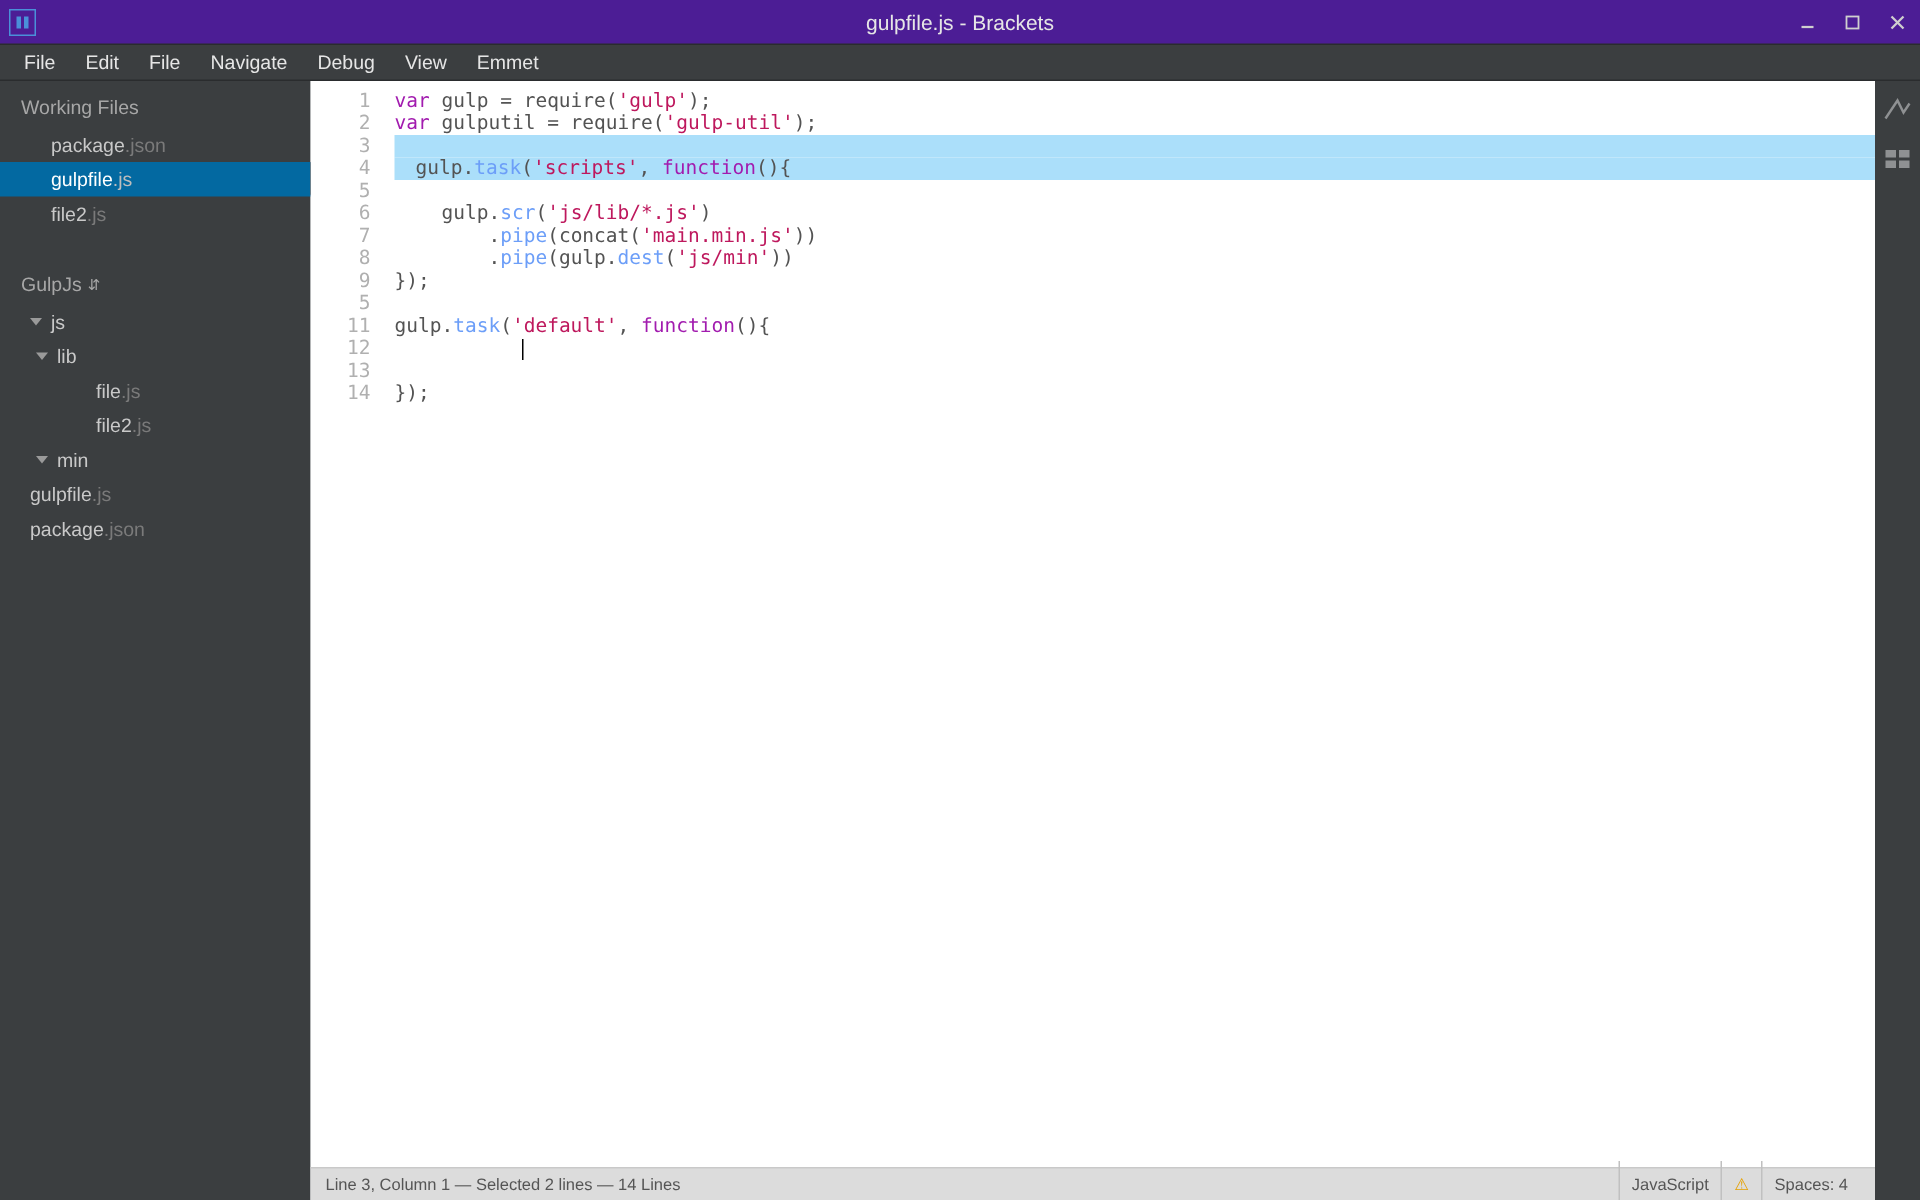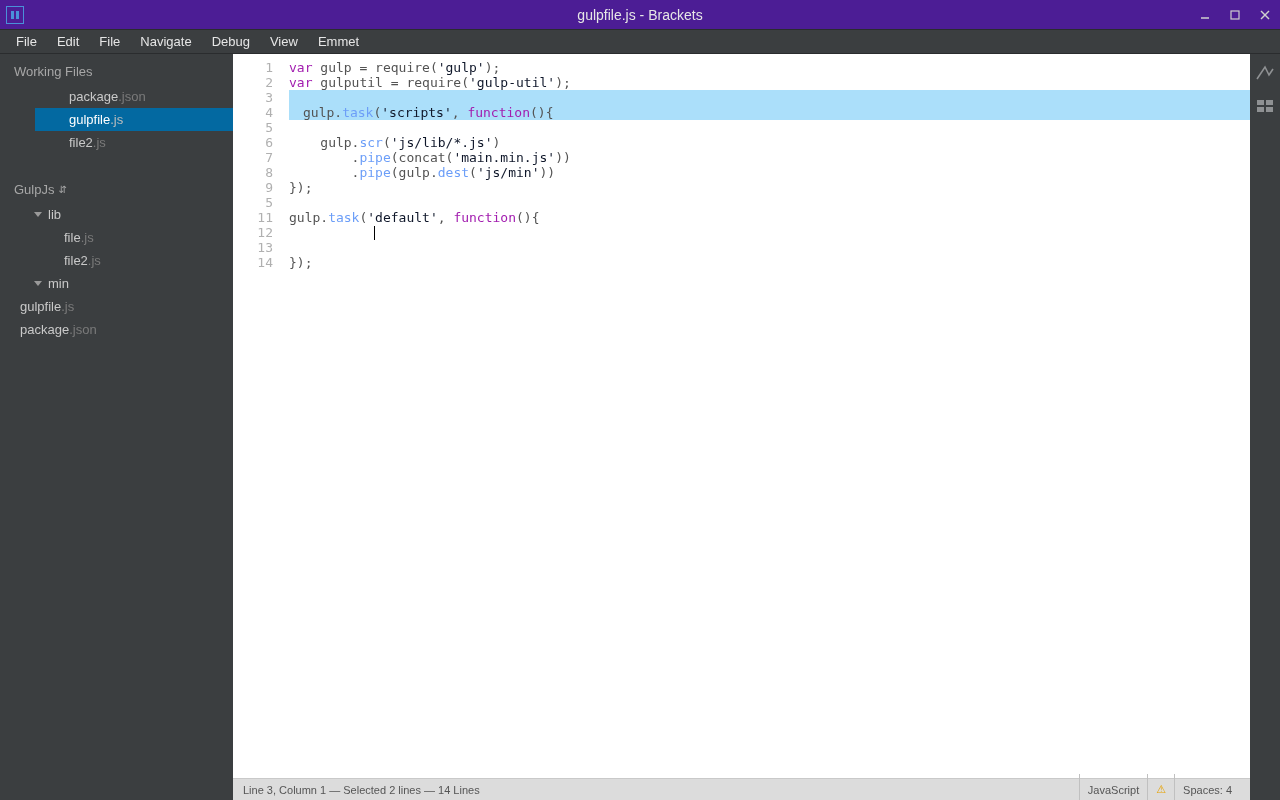--- a/index.html
+++ b/index.html
@@ -16,53 +16,53 @@
 .titlebar .controls .btn { width: 30px; height: 30px; display: flex; align-items: center; justify-content: center; color: #cfcfcf; cursor: pointer; }
 
 
 .menubar { height: 24px; background: #3b3e40; display: flex; align-items: center; padding: 0 6px; border-bottom: 1px solid #2a2c2e; }
 .menubar .menu-item { color: #e6e6e6; padding: 3px 10px; font-size: 13px; cursor: default; }
 
 
 .main { flex: 1; display: flex; min-height: 0; }
 
 
-.sidebar { width: 233px; background: #3b3e40; color: #b8b8b8; display: flex; flex-direction: column; font-size: 13px; }
+.sidebar { width: 207px; background: #3b3e40; color: #b8b8b8; display: flex; flex-direction: column; font-size: 13px; }
 .sidebar .section-header { padding: 10px 14px 6px 14px; color: #a7a7a7; font-size: 13px; display:flex; align-items:center; }
 .sidebar .section-header .sort-icon { margin-left: 4px; font-size: 10px; }
-.sidebar .file-item { padding: 4px 14px 4px 34px; color: #c9c9c9; cursor: pointer; position: relative; margin-left: 35px; }
+.sidebar .file-item { padding: 4px 14px 4px 34px; color: #c9c9c9; cursor: pointer; position: relative; }
 .sidebar .file-item.active { background: #0369a1; color: #fff; }
 .sidebar .file-item.active::after {
   content: ""; position: absolute; right: -0px; top: 0; bottom: 0; width: 0; height: 0;
   border-top: 11px solid transparent; border-bottom: 11px solid transparent; border-left: 11px solid #2d2f31;
   right: -11px;
 }
 .sidebar .file-item .ext { color: #7a7a7a; }
 .sidebar .file-item.active .ext { color: #bdbdbd; }
 
 .sidebar .tree-item { padding: 4px 14px 4px 20px; color: #c9c9c9; cursor: pointer; display:flex; align-items:center; }
-.sidebar .tree-item.depth1 { padding-left: 34px; }
+.sidebar .tree-item.depth1 { padding-left: 24px; }
 .sidebar .tree-item.depth3 { padding-left: 64px; }
 .sidebar .arrow { display:inline-block; width:0; height:0; margin-right: 6px; }
 .sidebar .arrow.down { border-left:4px solid transparent; border-right:4px solid transparent; border-top:5px solid #9a9a9a; }
 .sidebar .tree-item .ext, .sidebar .file-item .ext { color: #7a7a7a; }
 
 
 .editor-wrap { flex: 1; display: flex; flex-direction: column; background: #fff; min-width: 0; }
 .editor { flex: 1; display: flex; font-family: "Consolas", "Menlo", monospace; font-size: 13px; line-height: 15px; color: #535353; overflow: hidden; position: relative; }
 .gutter { width: 48px; background: #fff; text-align: right; padding: 6px 8px 0 0; color: #b0b0b0; user-select: none; }
 .gutter .ln { height: 15px; }
 .code { flex: 1; padding: 6px 0 0 8px; position: relative; white-space: pre; }
 .code .line { height: 15px; }
 .code .sel { background: #abdffa; display:block; width:100%;padding-left:14px; }
 .code .caret { display:inline-block; width:1px; height:14px; background:#000; vertical-align: text-bottom; margin-left: -1px; }
 
 
 .kw { color: #a21caf; }
-.str { color: #0f172a; }
+.str { color: #be185d; }
 .call { color: #6c9ef8; }
 
 
 .statusbar { height: 22px; background: #dcdcdc; border-top: 1px solid #c9c9c9; display: flex; align-items: center; font-size: 11px; color: #555; padding: 0 10px; }
 .statusbar .spacer { flex: 1; }
 .statusbar .seg { padding: 16px 8px; border-left: 1px solid #c0c0c0; height: 100%; display:flex; align-items:center; }
 .statusbar .seg:first-child { border-left: none; padding-left: 0; }
 .statusbar .warn-icon { color: #e6a100; }
 
 
@@ -121,20 +121,24 @@
           <div class="file-item"><span>package</span><span class="ext">.json</span></div>
           <div class="file-item active"><span>gulpfile</span><span class="ext">.js</span></div>
           <div class="file-item"><span>file2</span><span class="ext">.js</span></div>
         </div>
       <div style="height:18px"></div>
       <div class="section-header">
         <span>GulpJs</span>
         <span class="sort-icon">⇵</span>
       </div>
       <div id="project-tree">
+          <div class="tree-item depth0">
+            <span class="arrow down"></span>
+            <span>js</span>
+          </div>
           <div class="tree-item depth1">
             <span class="arrow down"></span>
             <span>lib</span>
           </div>
           <div class="tree-item depth3">
             <span>file</span>
             <span class="ext">.js</span>
           </div>
           <div class="tree-item depth3">
             <span>file2</span>

